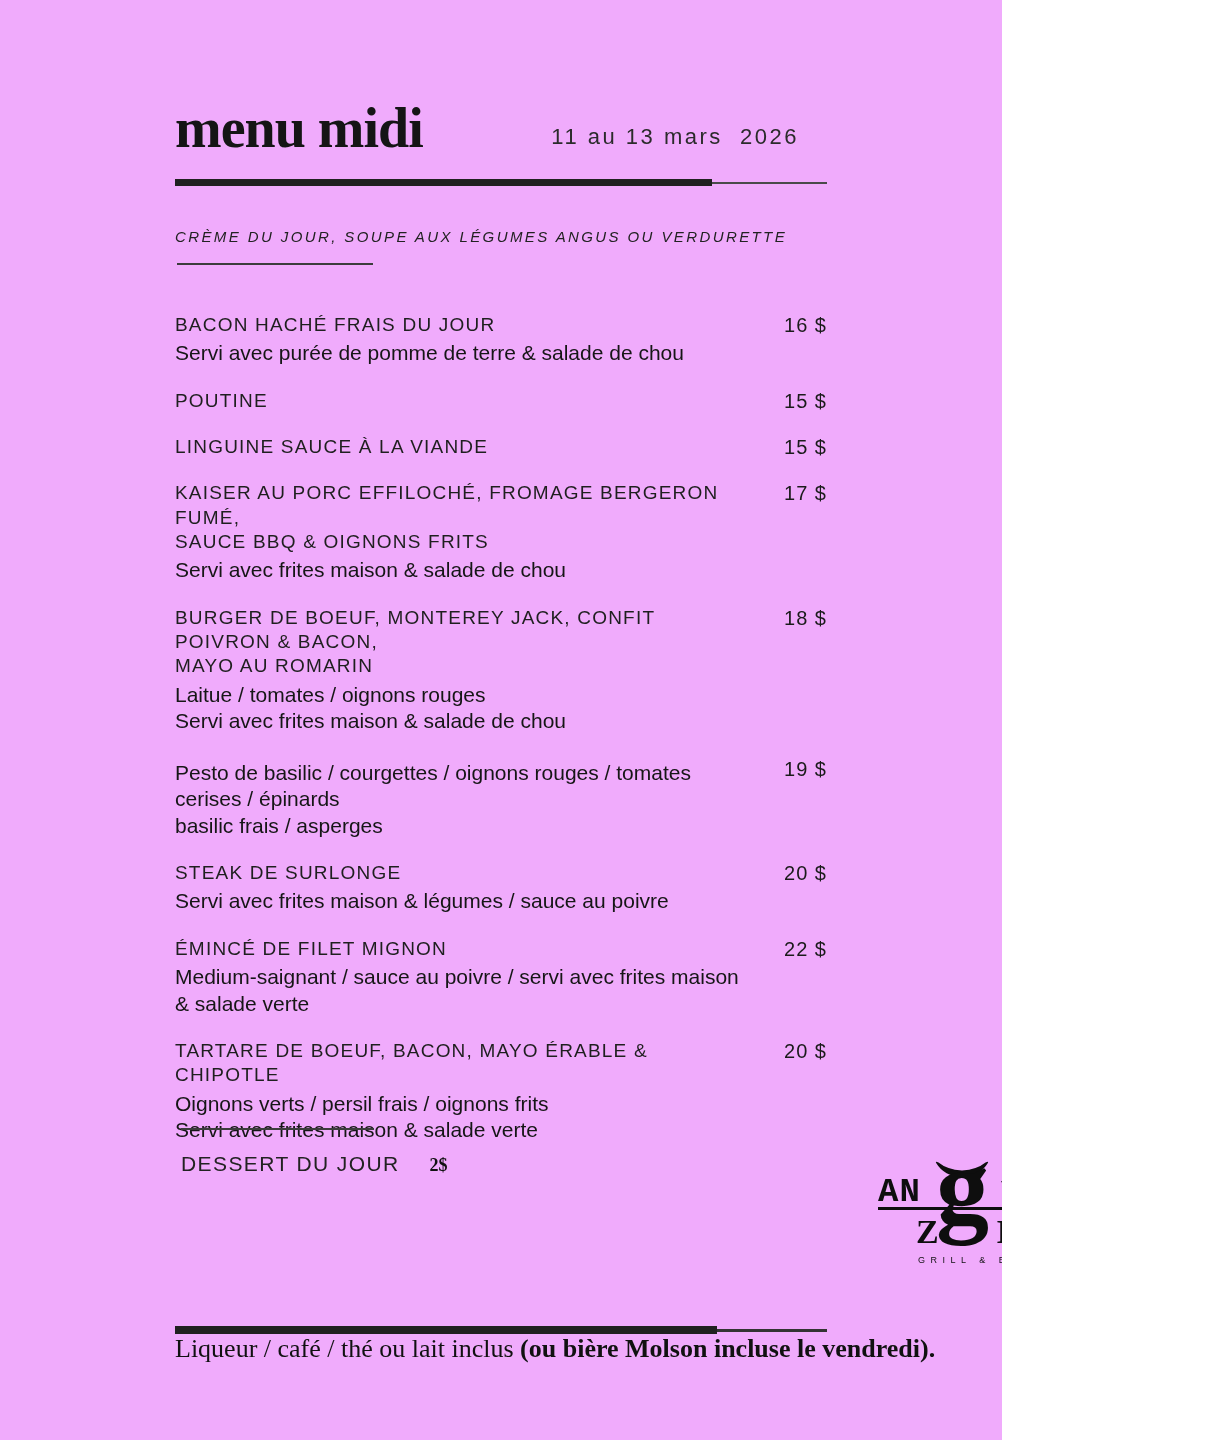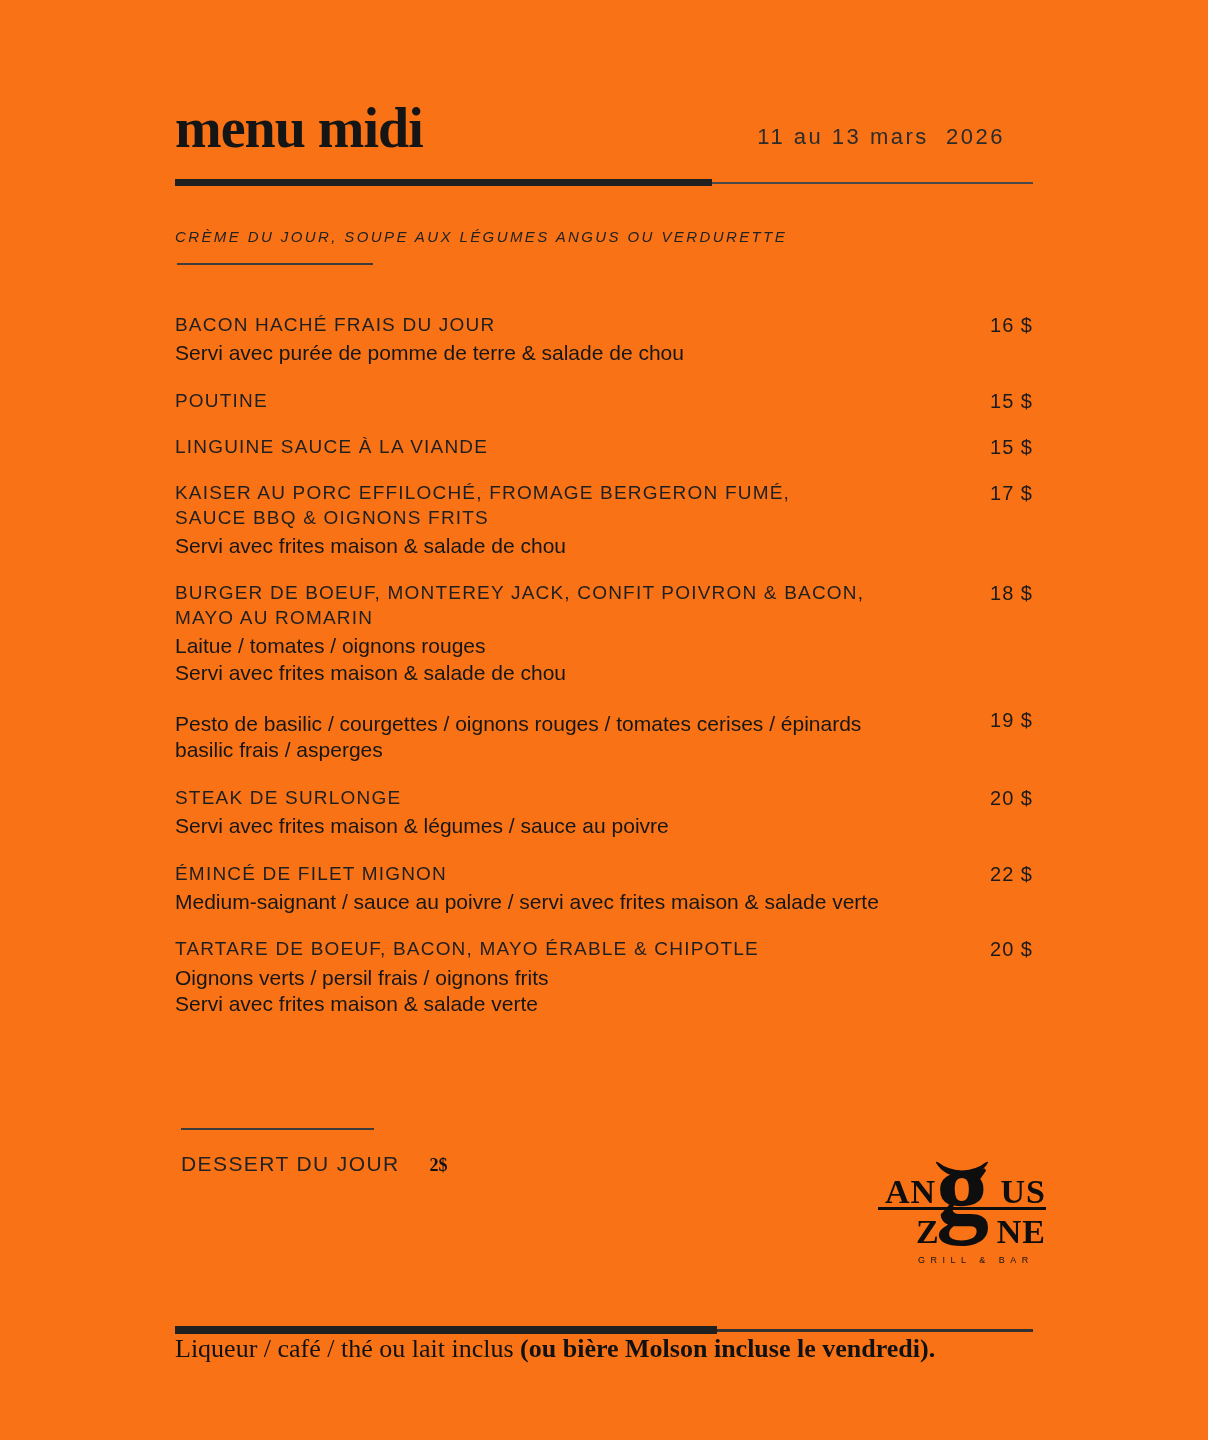--- a/index.html
+++ b/index.html
@@ -1,18 +1,18 @@
 <!DOCTYPE html>
 <html><head>
 <meta charset="utf-8">
 <style>
   * { margin:0; padding:0; box-sizing:border-box; }
   html,body { background:#ffffff; }
   body { font-family:"Liberation Sans", sans-serif; color:#1d1d1d; }
-  .page { position:relative; width:1208px; height:1440px; background:#f97316; overflow:hidden; }
+  .page { position:relative; width:1002px; height:1440px; background:#f0abfc; overflow:hidden; }
 
   
   .header { padding:100px 175px 0 175px; }
   .header-row { display:flex; justify-content:space-between; align-items:flex-end; }
   .menu-title { font-family:"Liberation Serif", serif; font-weight:700; font-size:56px; line-height:1; letter-spacing:-1px; color:#151515; }
   .date-range { font-size:22px; letter-spacing:2.5px; color:#2b2b2b; padding-bottom:6px; padding-right:28px; white-space:pre; }
   .rule { display:flex; align-items:center; margin-top:23px; }
   .rule .seg-thick { width:537px; height:7px; background:#202020; }
   .rule .seg-thin  { flex:1; height:2px; background:#4a4a4a; }
   .rule.footer-rule .seg-thick { width:542px; height:8px; }
@@ -37,21 +37,21 @@
   
   .dessert { position:absolute; left:181px; top:1128px; }
   .dessert-divider { width:193px; height:2px; background:#3c3c3c; }
   .dessert-row { display:flex; align-items:baseline; margin-top:22px; }
   .dessert-label { font-size:21px; letter-spacing:1.4px; color:#222222; }
   .dessert-price { font-family:"Liberation Serif", serif; font-weight:700; font-size:18px; margin-left:30px; color:#111111; }
 
   
   .logo { position:absolute; left:878px; top:1160px; width:168px; height:108px; color:#0e0e0e; }
   .logo-word { position:absolute; font-family:"Liberation Serif", serif; font-weight:700; font-size:34px; line-height:1; letter-spacing:1px; }
-  .logo-an { left:7px; top:15px; }
+  .logo-an { left:0; top:15px;font-family:Liberation Mono, monospace; }
   .logo-us { right:0; top:15px; }
   .logo-z  { left:38px; top:55px; }
   .logo-ne { right:0; top:55px; }
   .logo-line { position:absolute; left:0; right:0; top:47px; height:3px; background:#0e0e0e; }
   .logo-g { position:absolute; left:58px; top:-25px; font-family:"Liberation Serif", serif; font-weight:700; font-size:106px; line-height:1; }
   .logo-horns { position:absolute; left:54px; top:0; }
   .logo-tagline { position:absolute; left:40px; right:0; top:95px; font-size:9px; letter-spacing:5.5px; white-space:nowrap; color:#111111; }
 
   
   .footer { position:absolute; left:175px; right:175px; top:1303px; }

